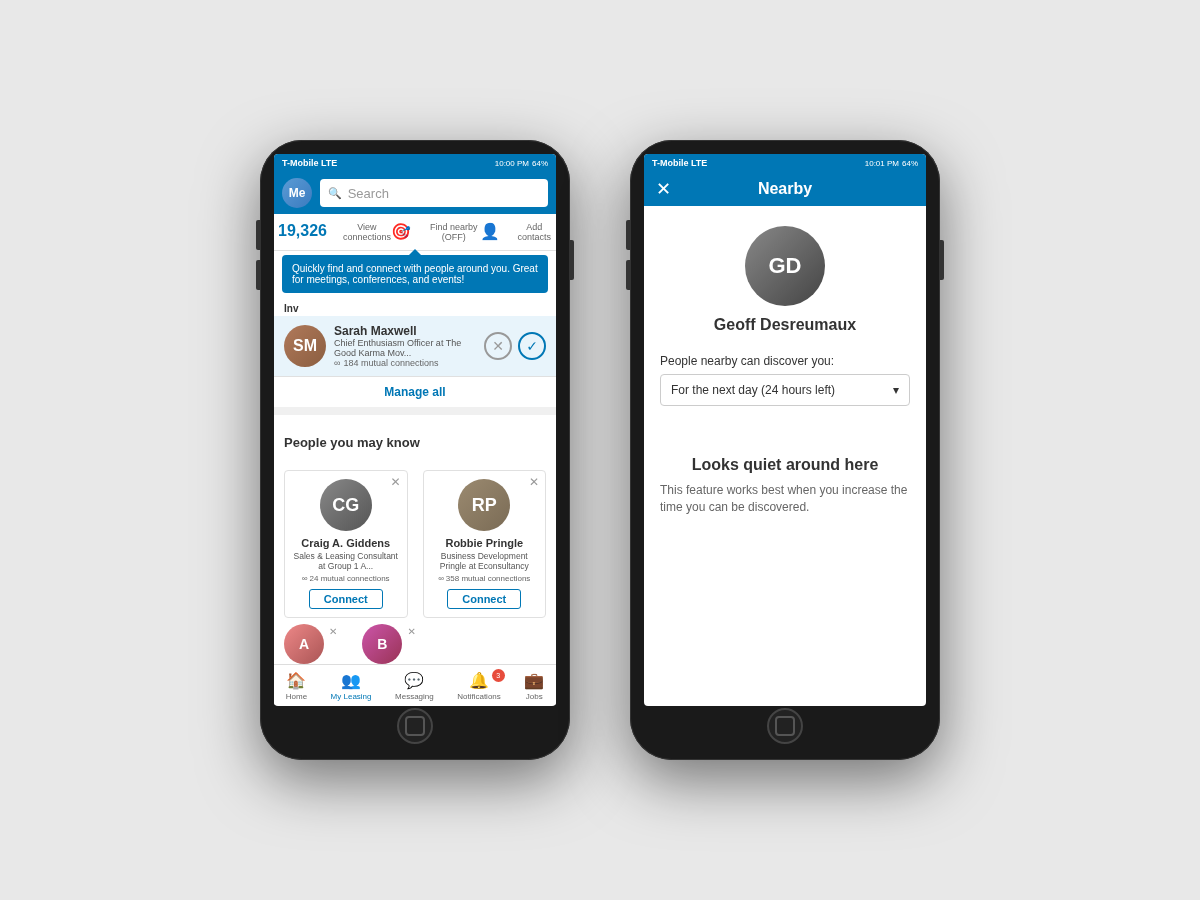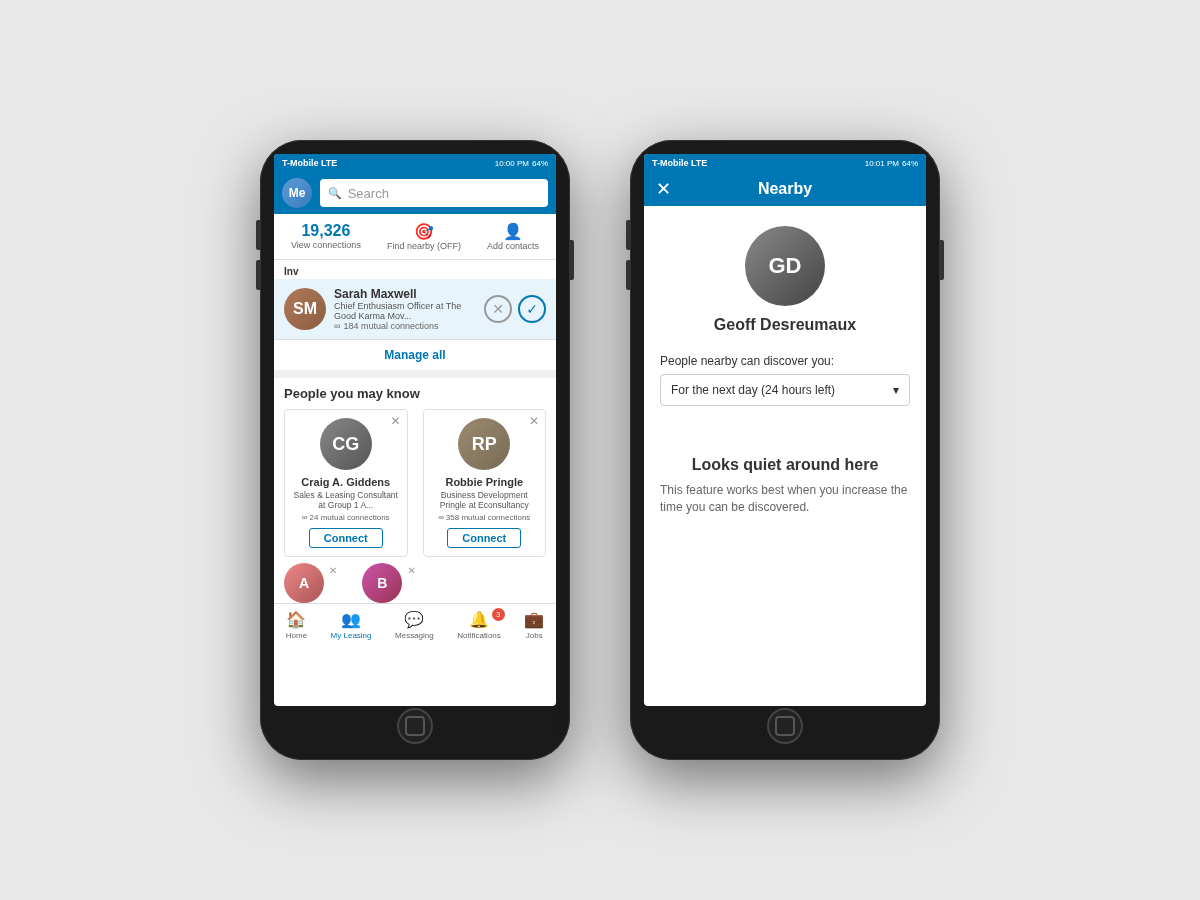--- a/index.html
+++ b/index.html
@@ -154,23 +154,22 @@
 
     
     .network-bar {
       display: flex;
       justify-content: space-around;
       padding: 8px 4px;
       border-bottom: 1px solid #e0e0e0;
     }
     .network-item {
       display: flex;
-      flex-direction: column;
-      align-items: center;
-      gap: 0;
+      align-items: flex-start;
+      gap: 16px;
     }
     .network-count {
       font-size: 16px;
       font-weight: 700;
       color: #0077b5;
     }
     .network-label {
       font-size: 9px;
       color: #666;
       text-align: center;
@@ -251,21 +250,21 @@
       font-weight: 600;
       padding: 8px;
       border-bottom: 8px solid #f0f0f0;
     }
 
     
     .section-title {
       font-size: 13px;
       font-weight: 600;
       color: #333;
-      padding: 8px 10px;
+      padding: 20px 10px;
     }
     .person-card {
       flex: 1;
       border: 1px solid #e0e0e0;
       margin: 0 5px;
       border-radius: 4px;
       padding: 8px;
       display: flex;
       flex-direction: column;
       align-items: center;
@@ -533,20 +532,24 @@
         <div class="network-item">
           <span class="network-icon">🎯</span>
           <span class="network-label">Find nearby (OFF)</span>
         </div>
         <div class="network-item">
           <span class="network-icon">👤</span>
           <span class="network-label">Add contacts</span>
         </div>
       </div>
 
+      <div class="tooltip-box">
+        <div class="tooltip-arrow"></div>
+        <span>Quickly find and connect with people around you. Great for meetings, conferences, and events!</span>
+      </div>
 
       <div class="invitation-label">Inv</div>
       <div class="invitation-card">
         <div class="inv-avatar">
           <div class="avatar-sarah">SM</div>
         </div>
         <div class="inv-info">
           <div class="inv-name">Sarah Maxwell</div>
           <div class="inv-title">Chief Enthusiasm Officer at The Good Karma Mov...</div>
           <div class="inv-mutual">

